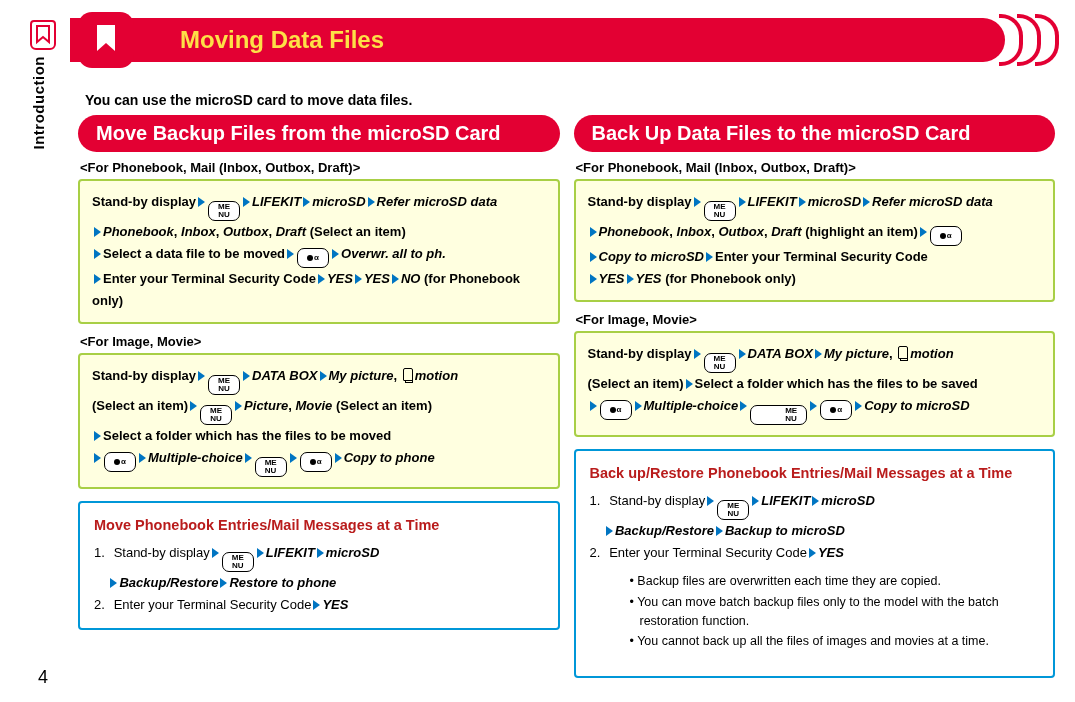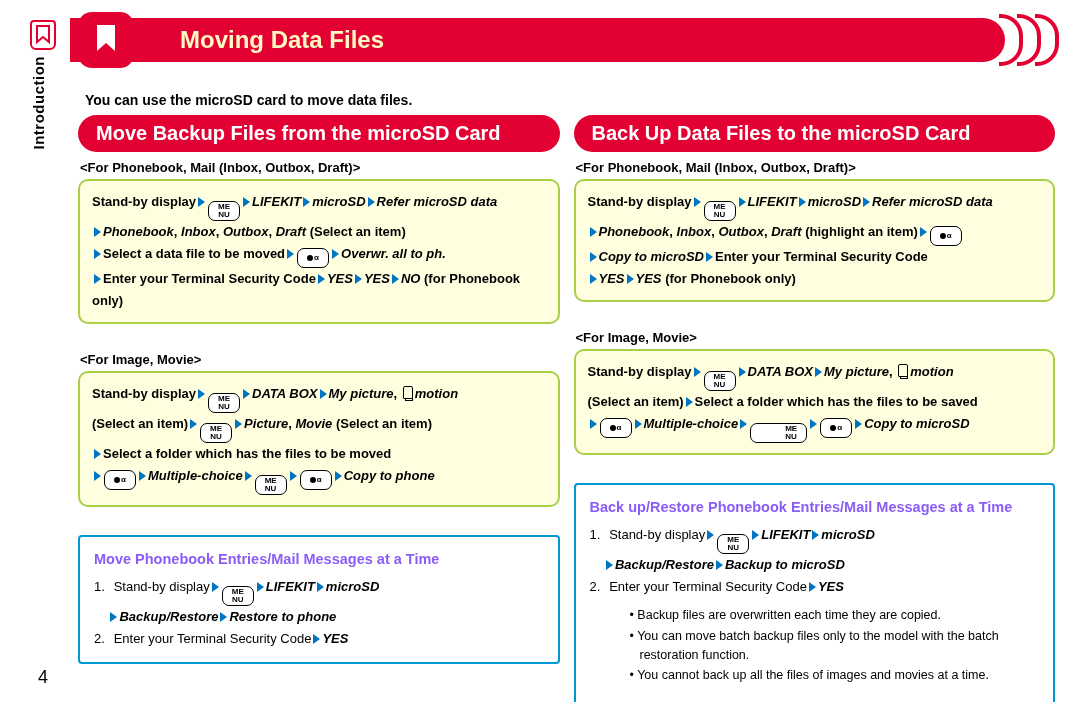--- a/index.html
+++ b/index.html
@@ -50,21 +50,21 @@
     align-items: center;
   }
   .header-bar {
     flex: 1;
     height: 44px;
     background: #e30033;
     border-radius: 0 22px 22px 0;
     position: relative;
     display: flex;
     align-items: center;
-    color: #fef9c3;
+    color: #fde047;
     font-size: 24px;
     font-weight: bold;
     padding-left: 110px;
   }
   .header-icon {
     position: absolute;
     left: 8px;
     top: -6px;
     width: 56px;
     height: 56px;
@@ -118,39 +118,39 @@
     border-radius: 20px;
     margin-bottom: 6px;
   }
   .sub-heading {
     font-size: 13px;
     font-weight: bold;
     margin: 8px 0 4px 2px;
   }
   .yellow-box {
     border: 2px solid #a8cf45;
-    border-radius: 10px;
+    border-radius: 4px;
     background: #ffffe0;
     padding: 10px 12px;
     font-size: 13px;
     font-weight: bold;
     line-height: 1.7;
-    margin-bottom: 28px;
+    margin-bottom: 10px;
   }
   .blue-box {
     border: 2px solid #0097d8;
     border-radius: 4px;
     background: #fff;
     padding: 10px 14px 12px 14px;
     font-size: 13px;
     line-height: 1.7;
     margin-top: 12px;
   }
   .blue-title {
-    color: #8b5cf6;
+    color: #b91c1c;
     font-weight: bold;
     font-size: 14.5px;
     margin-bottom: 4px;
   }
   .step-num {
     display: inline-block;
     width: 16px;
   }
   .bold-italic {
     font-weight: bold;

